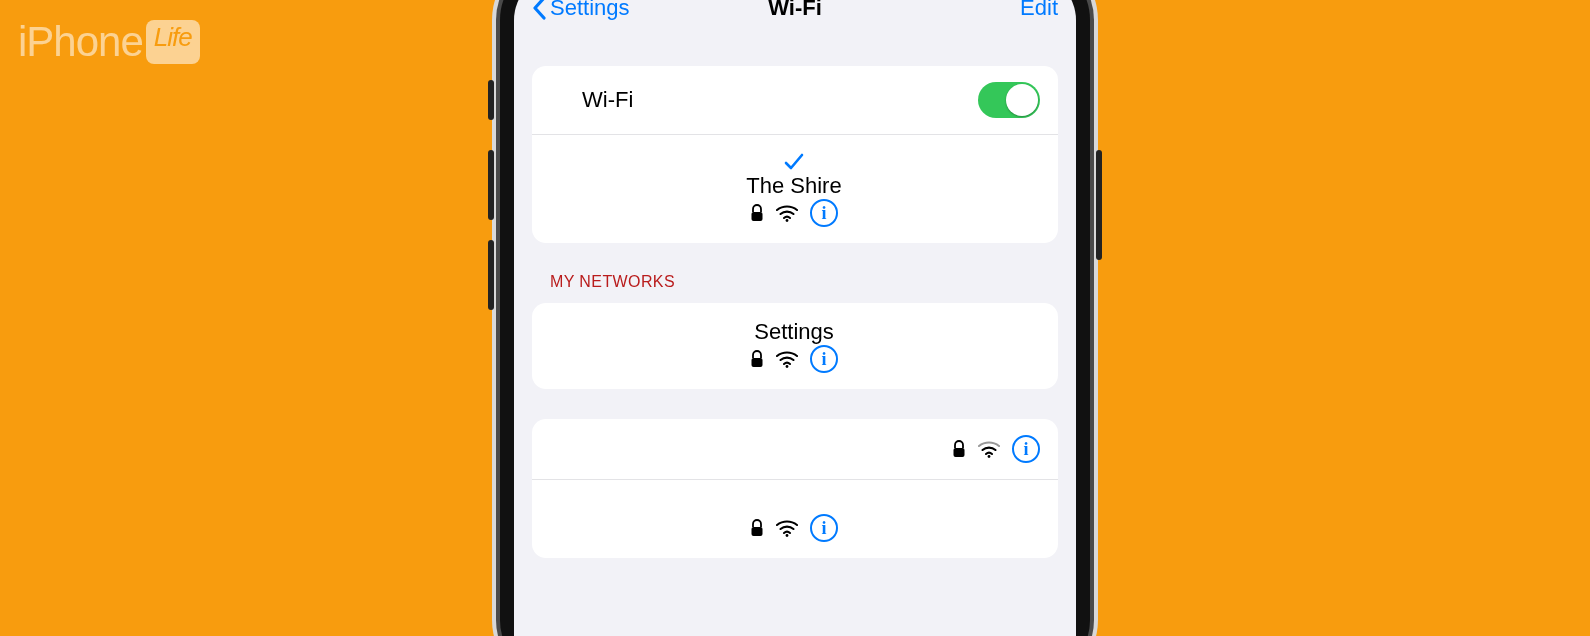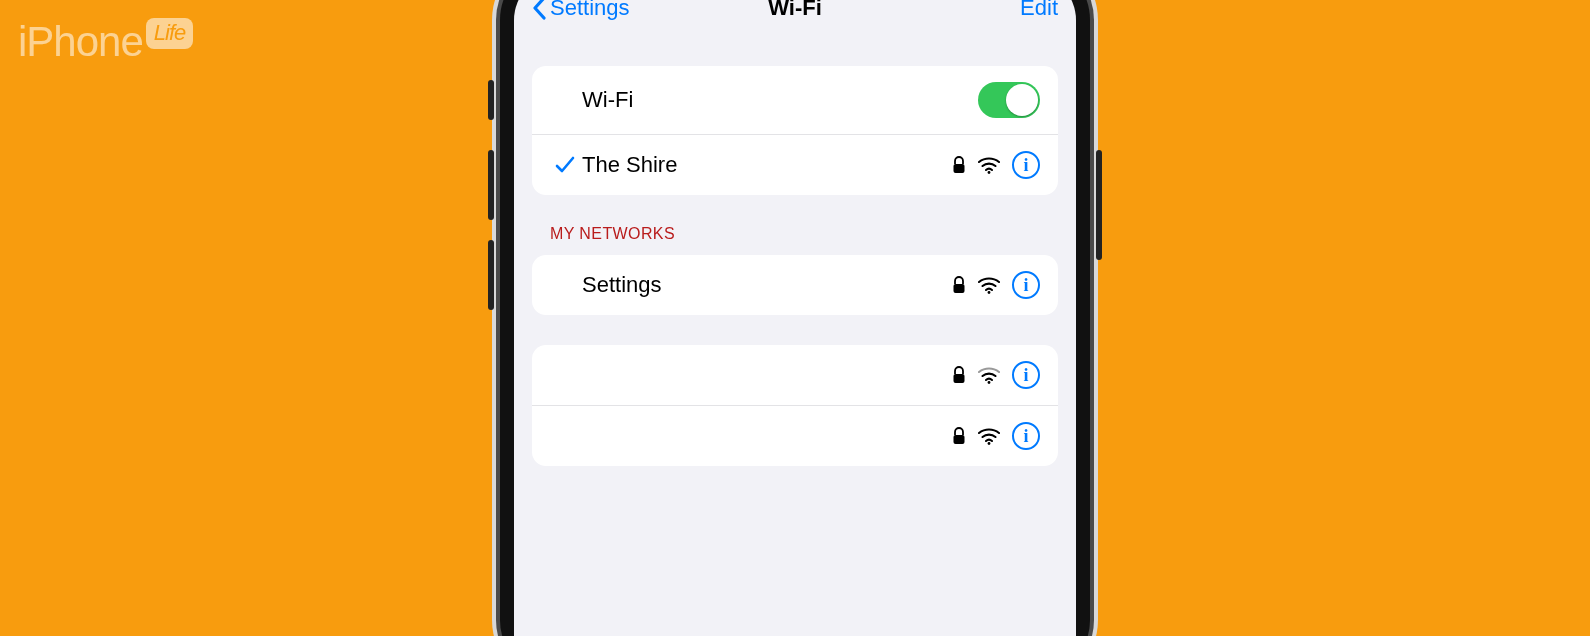--- a/index.html
+++ b/index.html
@@ -13,29 +13,29 @@
 }
 .watermark {
   position: absolute;
   top: 18px;
   left: 18px;
   color: rgba(255,255,255,0.55);
   font-size: 42px;
   font-weight: 300;
   letter-spacing: -1px;
   display: flex;
-  align-items: flex-start;
+  align-items: center;
 }
 .watermark .life {
   background: rgba(255,255,255,0.55);
   color: #f89c0e;
   border-radius: 8px;
-  padding: 2px 8px 3px 8px;
+  padding: 2px 8px 11px 8px;
   margin-left: 3px;
-  font-size: 22px;
+  font-size: 26px;
   font-weight: 500;
   font-style: italic;
 }
 .phone-frame {
   position: absolute;
   left: 50%;
   transform: translateX(-50%);
   top: -40px;
   width: 590px;
   height: 720px;
@@ -87,21 +87,21 @@
   letter-spacing: 0.4px;
 }
 .row {
   display: flex;
   align-items: center;
   padding: 16px 18px 16px 16px;
   border-bottom: 0.5px solid #e3e3e6;
   font-size: 22px;
   color: #000;
 }
-.row:last-child { border-bottom: none; }
+.row:last-child { border-bottom: none; flex-direction: column; }
 .row .leading { width: 34px; display: flex; justify-content: center; color: #007aff; }
 .row .label { flex: 1; }
 .row .trailing { display: flex; align-items: center; gap: 12px; }
 .toggle {
   width: 62px;
   height: 36px;
   background: #34c759;
   border-radius: 18px;
   position: relative;
 }

